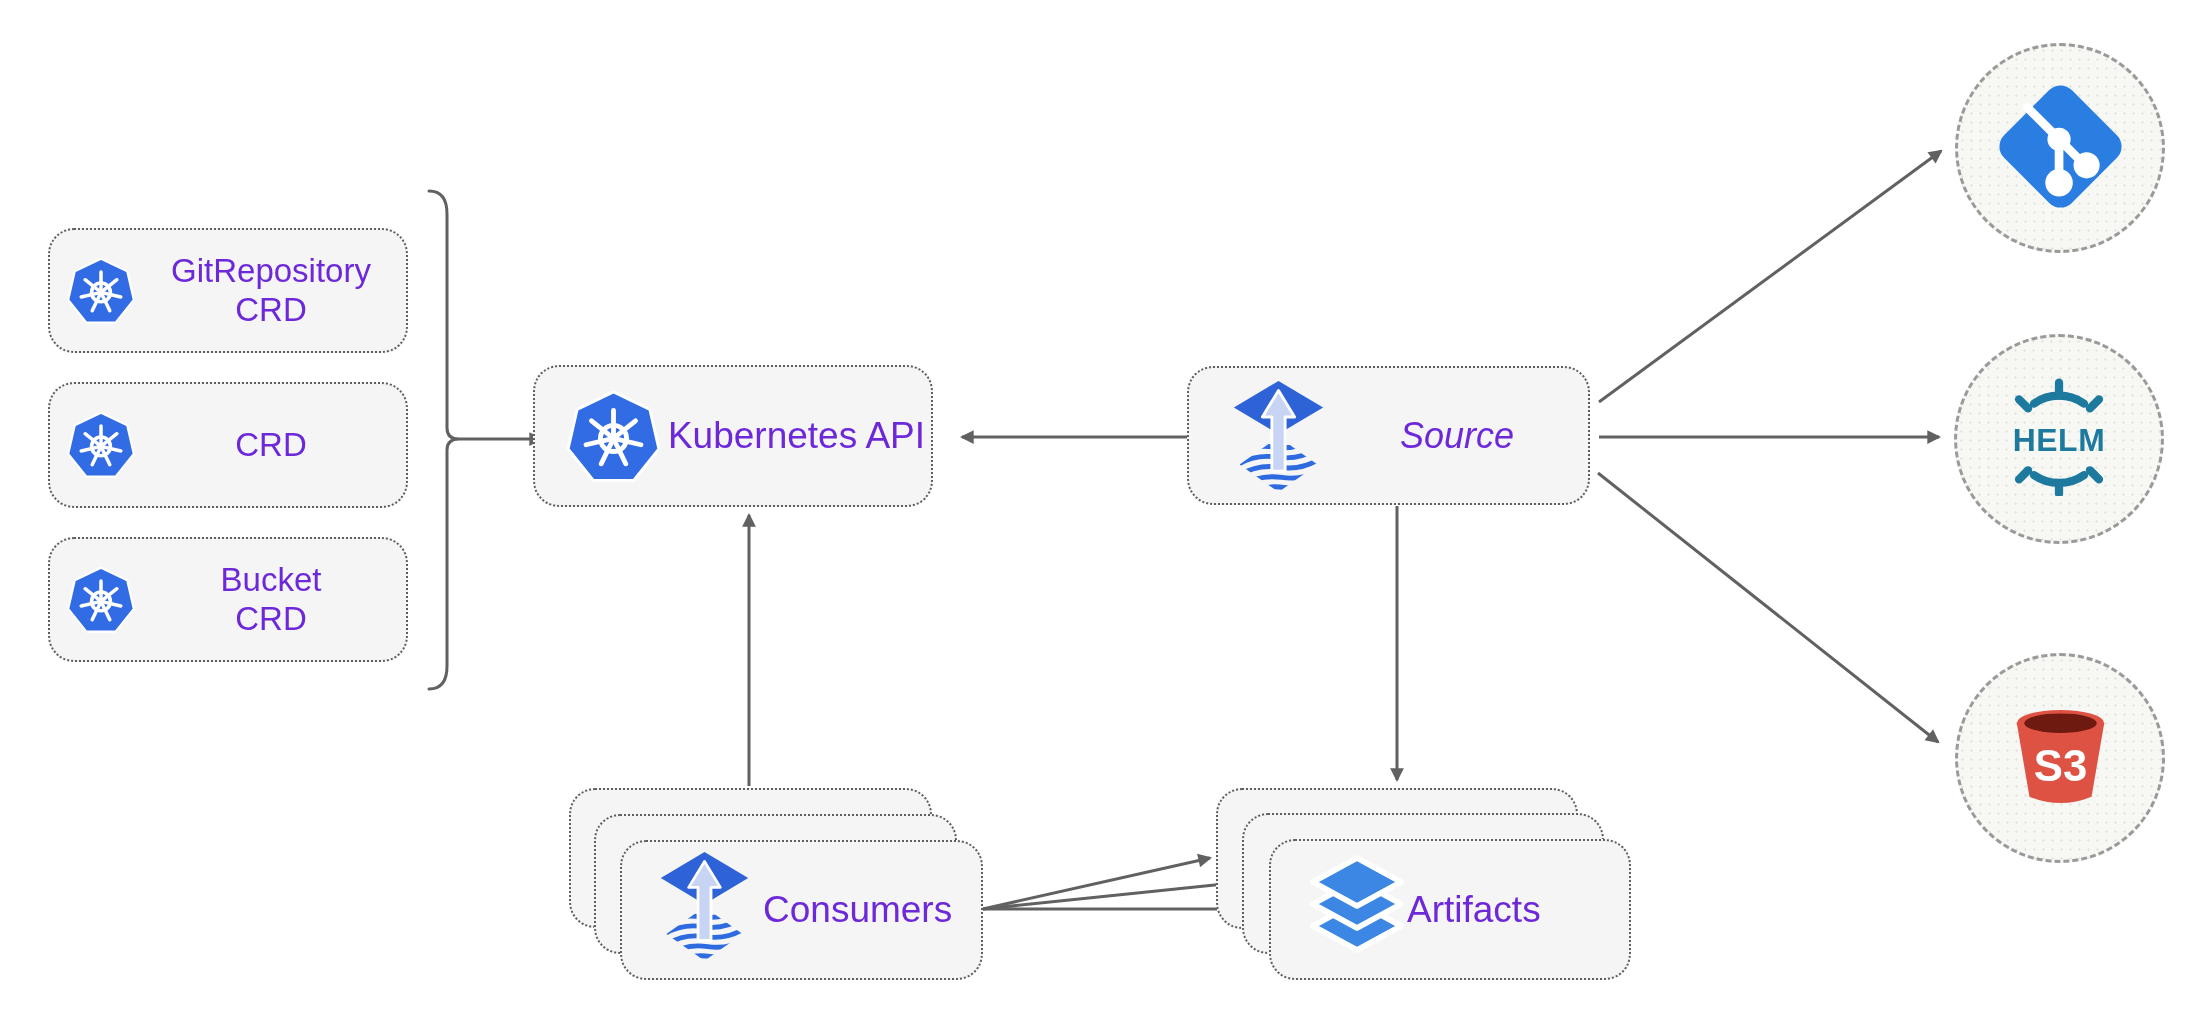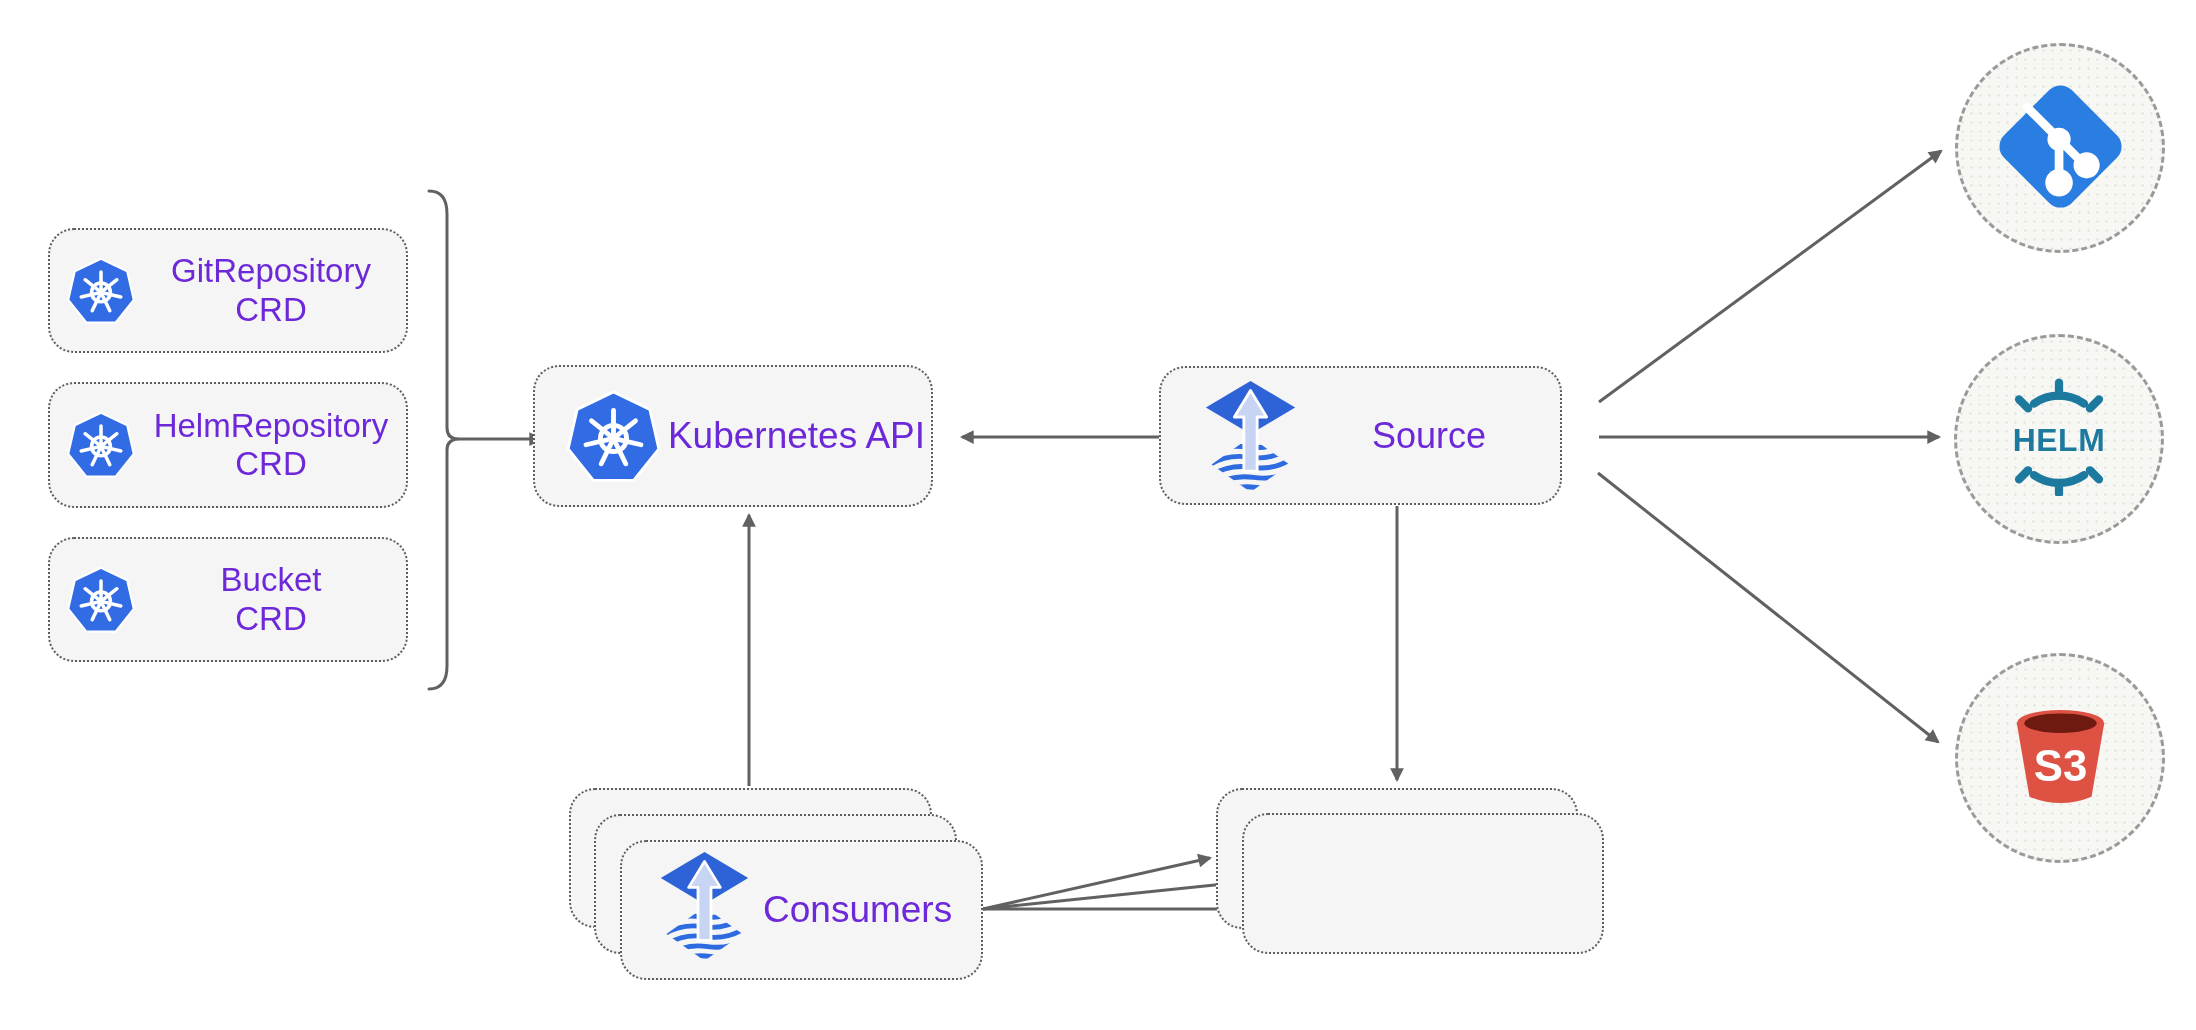--- a/index.html
+++ b/index.html
@@ -9,21 +9,21 @@
 
   .node{position:absolute;box-sizing:border-box;background:#f5f5f5;
         border:2.5px dotted #5e5e5e;border-radius:26px;display:flex;align-items:center;}
   .node .icon{flex:0 0 auto;display:flex;align-items:center;justify-content:center;}
   .node .lbl{flex:1 1 auto;text-align:center;line-height:1.16;}
 
   .crd{left:48px;width:360px;height:125px;padding-left:16px;font-size:33px;z-index:1;}
   #crd-gitrepo{top:228px;} #crd-helmrepo{top:382px;height:126px;} #crd-bucket{top:537px;}
 
   #k8s-api{left:533px;top:365px;width:400px;height:142px;padding-left:30px;font-size:37px;z-index:1;}
-  #source-controller{left:1159px;top:366px;width:403px;height:139px;padding-left:42px;font-size:36px;z-index:1;}
+  #source-controller{left:1187px;top:366px;width:403px;height:139px;padding-left:42px;font-size:36px;z-index:1;font-style:italic;}
 
   .stackbox{position:absolute;box-sizing:border-box;width:363px;height:140px;background:#f5f5f5;
             border:2.5px dotted #5e5e5e;border-radius:26px;}
   #consumers-back{left:569px;top:788px;z-index:1;}
   #consumers-mid{left:594px;top:814px;z-index:2;}
   #consumers-front{left:620px;top:840px;z-index:3;display:flex;align-items:center;padding-left:36px;font-size:37px;gap:12px;}
   #artifacts-back{left:1216px;top:788px;width:362px;height:141px;z-index:1;}
   #artifacts-mid{left:1242px;top:813px;width:362px;height:141px;z-index:2;}
   #artifacts-front{left:1269px;top:839px;width:362px;height:141px;z-index:3;display:flex;align-items:center;padding-left:36px;font-size:37px;}
 
@@ -151,21 +151,20 @@
     </div>
   </div>
 
   <div class="node crd" id="crd-helmrepo">
     <span class="icon">
       <svg width="70" height="70">
           <use href="#sym-k8s"></use>
         </svg>
     </span>
     <div class="lbl two-line">
-      <span>HelmRepository</span>
       <span>CRD</span>
     </div>
   </div>
 
   <div class="node crd" id="crd-bucket">
     <span class="icon">
       <svg width="70" height="70">
           <use href="#sym-k8s"></use>
         </svg>
     </span>
@@ -201,20 +200,28 @@
     <span class="icon">
       <svg width="93" height="112">
           <use href="#sym-flux"></use>
         </svg>
     </span>
     <div class="lbl">Consumers</div>
   </div>
 
   <div class="stackbox" id="artifacts-back"></div>
   <div class="stackbox" id="artifacts-mid"></div>
+  <div class="stackbox" id="artifacts-front">
+    <span class="icon">
+      <svg width="100" height="110">
+          <use href="#sym-layers"></use>
+        </svg>
+    </span>
+    <div class="lbl">Artifacts</div>
+  </div>
 
   <div class="ext-circle" id="ext-git">
     <span class="icon">
       <svg width="145" height="145">
           <use href="#sym-git"></use>
         </svg>
     </span>
   </div>
 
   <div class="ext-circle" id="ext-helm">

